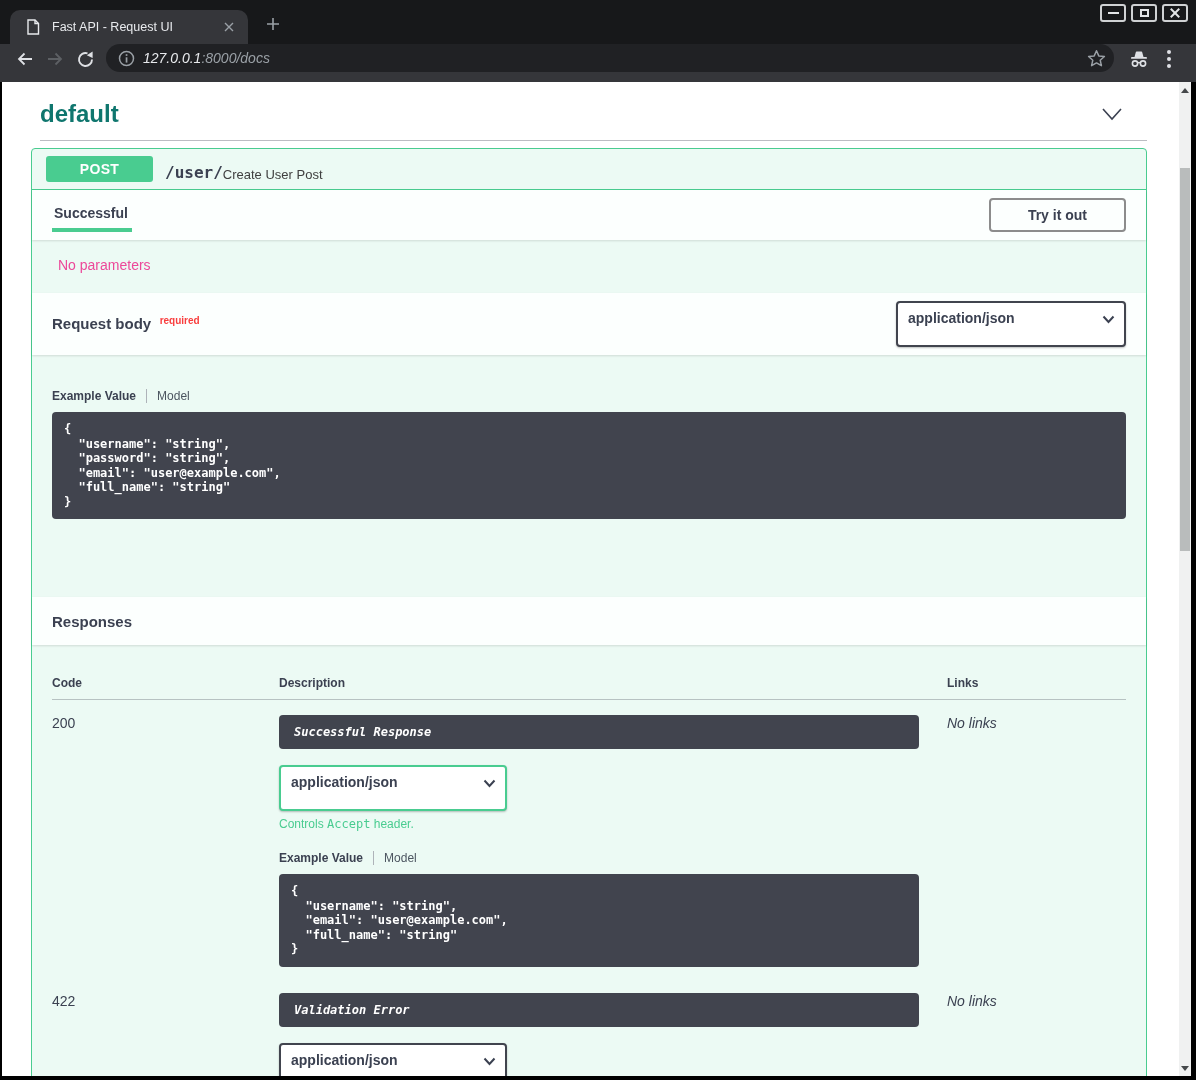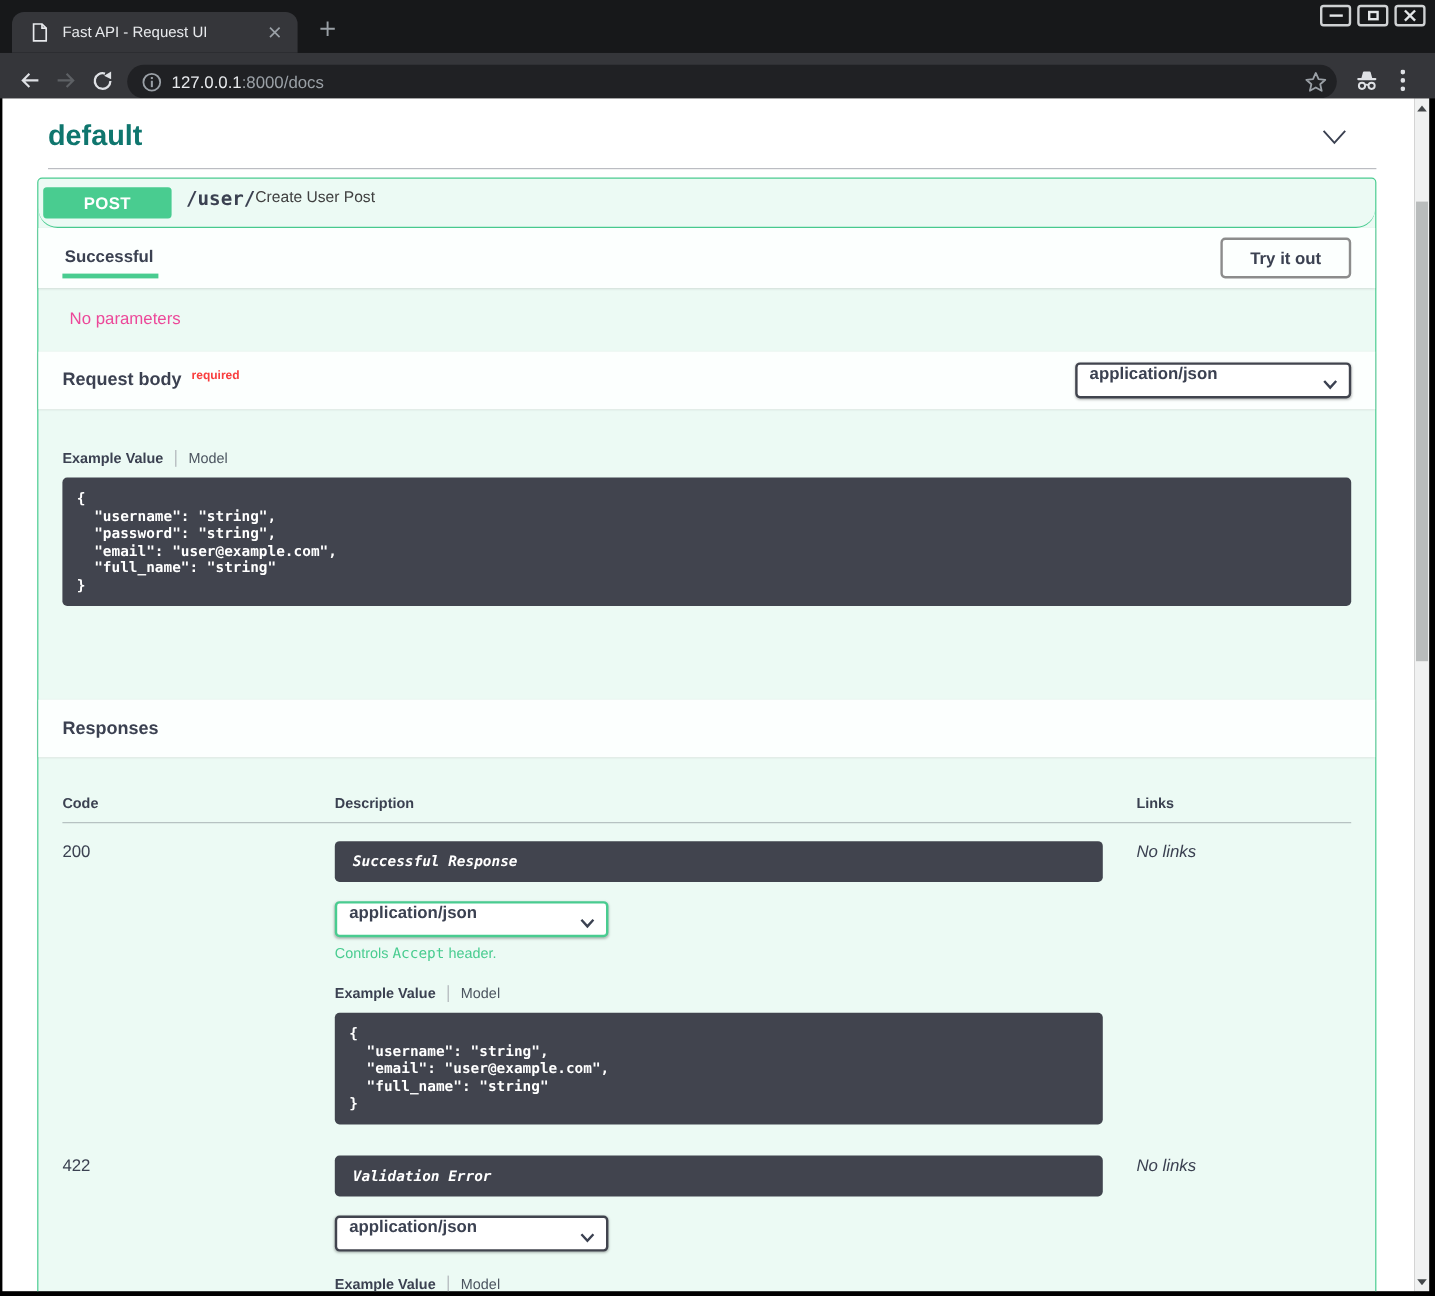--- a/index.html
+++ b/index.html
@@ -15,21 +15,21 @@
   .newtab-btn { position:absolute; left:260px; bottom:7px; width:26px; height:26px; display:flex; align-items:center; justify-content:center; cursor:pointer; }
   .win-controls { position:absolute; top:4px; right:8px; display:flex; gap:5px; }
   .win-btn { width:26px; height:18px; border:2px solid #cfd1d3; border-radius:3px; display:flex; align-items:center; justify-content:center; cursor:pointer; background:#17181a; }
   .glyph-min { width:11px; height:2px; background:#e3e5e7; }
   .glyph-max { width:9px; height:8px; border:2px solid #e3e5e7; }
   .glyph-x { position:relative; width:10px; height:10px; }
   .glyph-x:before, .glyph-x:after { content:""; position:absolute; left:4px; top:-1px; width:2px; height:12px; background:#e3e5e7; }
   .glyph-x:before { transform:rotate(45deg); } .glyph-x:after { transform:rotate(-45deg); }
 
   .toolbar { position:absolute; top:44px; left:0; right:0; height:38px; background:#35363a;
-             display:flex; align-items:flex-end; padding:0 12px 0 10px; }
+             display:flex; align-items:flex-start; padding:0 12px 0 10px;font-style:italic; }
   .tb-btn { width:30px; height:30px; display:flex; align-items:center; justify-content:center; border-radius:50%; cursor:pointer; flex:0 0 auto; }
   .omnibox { flex:1; height:28px; background:#202124; border-radius:14px; margin:0 10px 0 6px;
              display:flex; align-items:center; padding:0 8px 0 12px; cursor:text; }
   .url { font-size:14px; margin-left:8px; flex:1; white-space:nowrap; }
   .url-host { color:#e8eaed; } .url-rest { color:#9aa0a6; }
 
   
   .page { position:absolute; top:82px; left:2px; right:17px; bottom:4px; background:#fff; overflow:hidden; }
   .scrollbar { position:absolute; top:82px; right:5px; width:12px; bottom:4px; background:#f0f1f1; }
   .sb-arrow { position:absolute; left:0; width:12px; height:12px; display:flex; align-items:center; justify-content:center; cursor:pointer; }
@@ -40,37 +40,37 @@
 
   .wrap { padding:8px 32px 0 29px; color:#3b4151; }
 
   .section-head { display:flex; align-items:center; justify-content:space-between; padding:10px 24px 6px 9px; }
   .section-title { font-size:24px; font-weight:600; color:#0f766e; }
   .chev-btn { cursor:pointer; display:flex; align-items:center; }
   .divider { height:1px; background:rgba(59,65,81,.35); margin:6px 0 0 9px; }
 
   
   .opblock { margin-top:7px; border:1px solid #49cc90; border-radius:4px; background:rgba(73,204,144,.1); }
-  .op-summary { display:flex; align-items:flex-start; padding:7px 10px 7px 4px; cursor:pointer; border-bottom:1px solid #49cc90;border-radius:16px; }
+  .op-summary { display:flex; align-items:flex-end; padding:7px 10px 7px 14px; cursor:pointer; border-bottom:1px solid #49cc90; }
   .method-badge { background:#49cc90; color:#fff; font-size:14px; font-weight:700; width:107px; text-align:center;
                   padding:5px 0; border-radius:3px; letter-spacing:.3px; }
   .op-path { font-family:"DejaVu Sans Mono", monospace; font-weight:700; font-size:16px; margin-left:12px; color:#3b4151; }
   .op-desc { font-size:13px; color:#404040; }
 
   .sec-header { background:rgba(255,255,255,.85); box-shadow:0 1px 2px rgba(0,0,0,.12);
                 display:flex; align-items:center; justify-content:space-between; padding:8px 20px; min-height:48px; }
   .params-tab { font-size:14px; font-weight:700; color:#3b4151; padding:6px 4px 7px 2px; border-bottom:4px solid #49cc90; cursor:pointer; }
   .btn-try { font-size:14px; font-weight:700; color:#3b4151; background:transparent; border:2px solid #8c8c8c;
-             border-radius:4px; padding:7px 23px; cursor:pointer; }
+             border-radius:4px; padding:7px 37px; cursor:pointer; }
   .no-params { padding:17px 26px 20px; font-size:14px; color:#ec4899; }
 
   .reqbody-title { font-size:15px; font-weight:700; color:#3b4151; }
   .required { font-size:10px; font-weight:600; color:#f93e3e; position:relative; top:-5px; margin-left:4px; }
 
-  .select { position:relative; background:#fff; border:2px solid #41444e; border-radius:4px; height:30px; width:230px;
+  .select { position:relative; background:#fff; border:2px solid #41444e; border-radius:4px; height:46px; width:230px;
             display:flex; align-items:center; padding:0 30px 12px 10px; font-size:14px; font-weight:700; color:#3b4151;
             box-shadow:0 1px 2px rgba(0,0,0,.25); cursor:pointer; }
   .select .arrow { position:absolute; right:9px; top:8px; }
   .select.small { width:228px; }
   .select.accept { border-color:#49cc90; }
 
   .body-wrap { padding:34px 20px 78px; }
   .tabs { display:flex; align-items:center; font-size:12px; margin-bottom:9px; }
   .tab-example { font-weight:700; color:#3b4151; cursor:pointer; }
   .tab-model { font-weight:400; color:#4c5560; cursor:pointer; }

